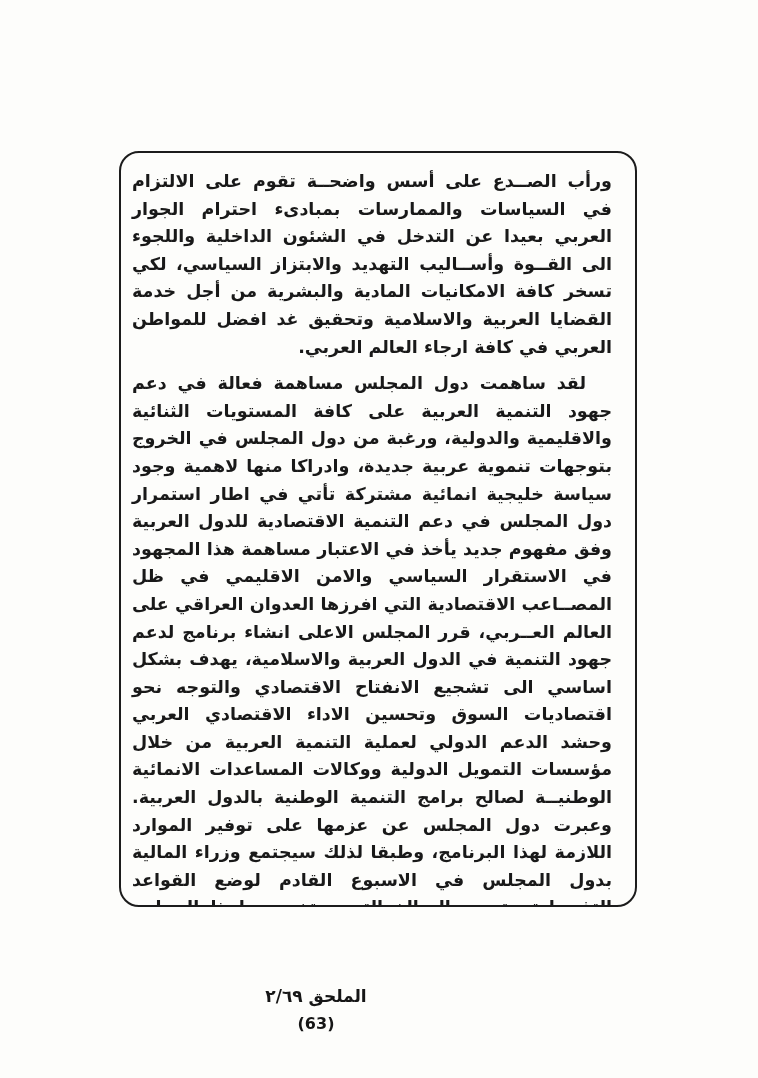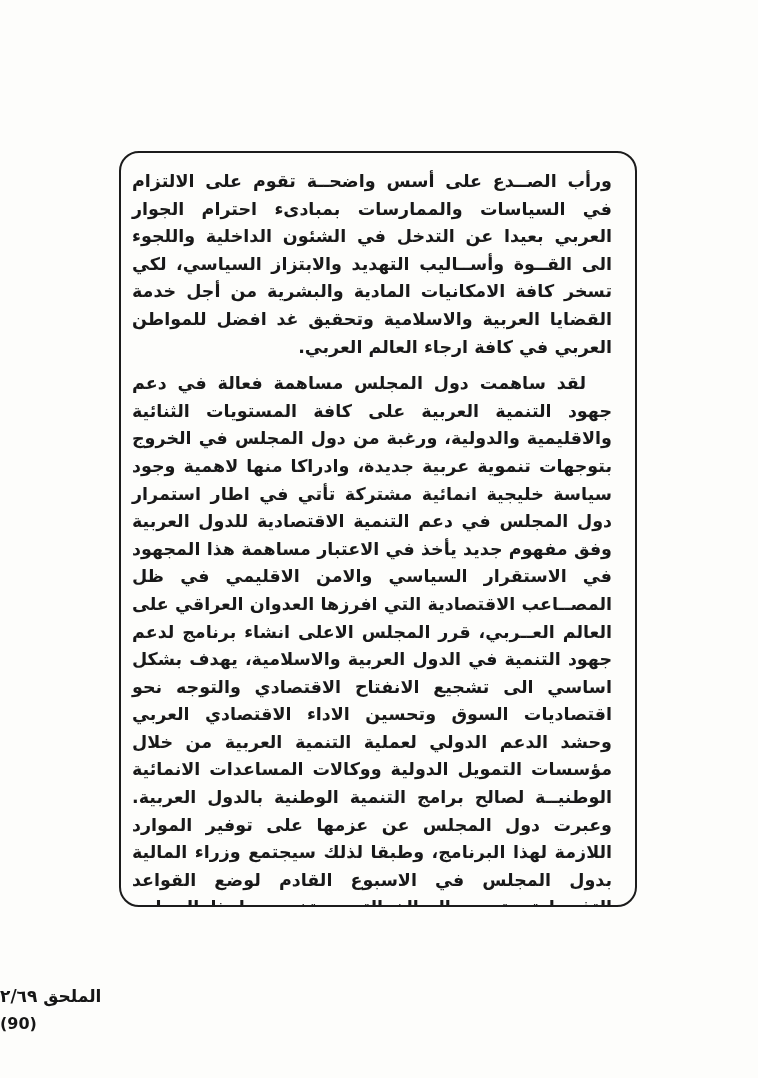--- a/index.html
+++ b/index.html
@@ -43,21 +43,21 @@
   .content p.indent {
     text-indent: 26px;
   }
   .content p:last-child {
     margin-bottom: 0;
   }
   .footer {
     position: absolute;
     left: 0;
     width: 632px;
-    text-align: left;
+    text-align: center;
     direction: rtl;
     font-weight: bold;
     color: #161616;
   }
   .footer-annex {
     top: 986px;
     font-size: 17px;
   }
   .footer-pagenum {
     top: 1014px;
@@ -72,15 +72,15 @@
   <div class="frame">
     <div class="content">
       <p>ورأب الصــدع على أسس واضحــة تقوم على الالتزام في السياسات والممارسات بمبادىء احترام الجوار العربي بعيدا عن التدخل في الشئون الداخلية واللجوء الى القــوة وأســاليب التهديد والابتزاز السياسي، لكي تسخر كافة الامكانيات المادية والبشرية من أجل خدمة القضايا العربية والاسلامية وتحقيق غد افضل للمواطن العربي في كافة ارجاء العالم العربي.</p>
       <p class="indent">لقد ساهمت دول المجلس مساهمة فعالة في دعم جهود التنمية العربية على كافة المستويات الثنائية والاقليمية والدولية، ورغبة من دول المجلس في الخروج بتوجهات تنموية عربية جديدة، وادراكا منها لاهمية وجود سياسة خليجية انمائية مشتركة تأتي في اطار استمرار دول المجلس في دعم التنمية الاقتصادية للدول العربية وفق مفهوم جديد يأخذ في الاعتبار مساهمة هذا المجهود في الاستقرار السياسي والامن الاقليمي في ظل المصــاعب الاقتصادية التي افرزها العدوان العراقي على العالم العــربي، قرر المجلس الاعلى انشاء برنامج لدعم جهود التنمية في الدول العربية والاسلامية، يهدف بشكل اساسي الى تشجيع الانفتاح الاقتصادي والتوجه نحو اقتصاديات السوق وتحسين الاداء الاقتصادي العربي وحشد الدعم الدولي لعملية التنمية العربية من خلال مؤسسات التمويل الدولية ووكالات المساعدات الانمائية الوطنيــة لصالح برامج التنمية الوطنية بالدول العربية. وعبرت دول المجلس عن عزمها على توفير الموارد اللازمة لهذا البرنامج، وطبقا لذلك سيجتمع وزراء المالية بدول المجلس في الاسبوع القادم لوضع القواعد التفصيلية وتحديد المبالغ التي ستخصص لهذا البرنامج من مساهمات الدول الاعضاء وتحديد انصبة كل منها وفق امكانياتها.</p>
 
     </div>
   </div>
 
   <div class="footer footer-annex">الملحق ٢/٦٩</div>
 
-  <div class="footer footer-pagenum">(90)</div>
+  <div class="footer footer-pagenum">(63)</div>
 
 </div>
 
 </body></html>

